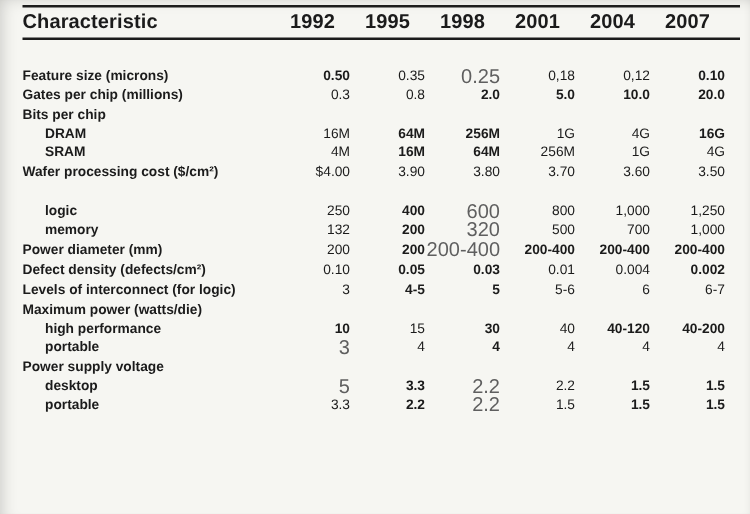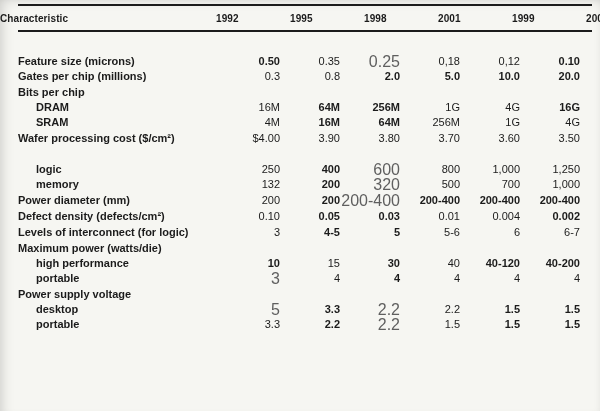--- a/index.html
+++ b/index.html
@@ -19,29 +19,28 @@
     position:relative;
   }
   .rule{
     height:2px;
     background:#1c1c1c;
     margin:0 8px 0 18px;
   }
   .hdr{
     display:grid;
     grid-template-columns:202px repeat(6,60px);
-    padding-left:0;
+    padding-left:18px;
     height:24px;
     align-items:center;
-    font-size:10px;
+    font-size:16px;
     font-weight:700;
     letter-spacing:0.1px;
-    gap:14px;
-  }
-  .hdr .hc{ text-align:left; }
+  }
+  .hdr .hc{ text-align:center; }
   .hdr .hc.first{ text-align:left; }
   .tbody{ padding-left:18px; }
   .group{ margin-top:1px; }
   .group:first-child{ margin-top:22px; }
   .row{
     display:grid;
     grid-template-columns:202px repeat(6,60px);
     height:15px;
     line-height:15px;
     font-size:11px;
@@ -66,21 +65,21 @@
 <body>
 
 <div class="page">
   <div class="rule"></div>
   <div class="hdr">
     <span class="hc first">Characteristic</span>
     <span class="hc">1992</span>
     <span class="hc">1995</span>
     <span class="hc">1998</span>
     <span class="hc">2001</span>
-    <span class="hc">1999</span>
+    <span class="hc">2004</span>
     <span class="hc">2007</span>
   </div>
   <div class="rule"></div>
   <div class="tbody">
       <div class="group">
         <div class="row">
           <span class="label bl">Feature size (microns)</span>
           <span class="cell b">0.50</span>
           <span class="cell">0.35</span>
           <span class="cell lt">0.25</span>

